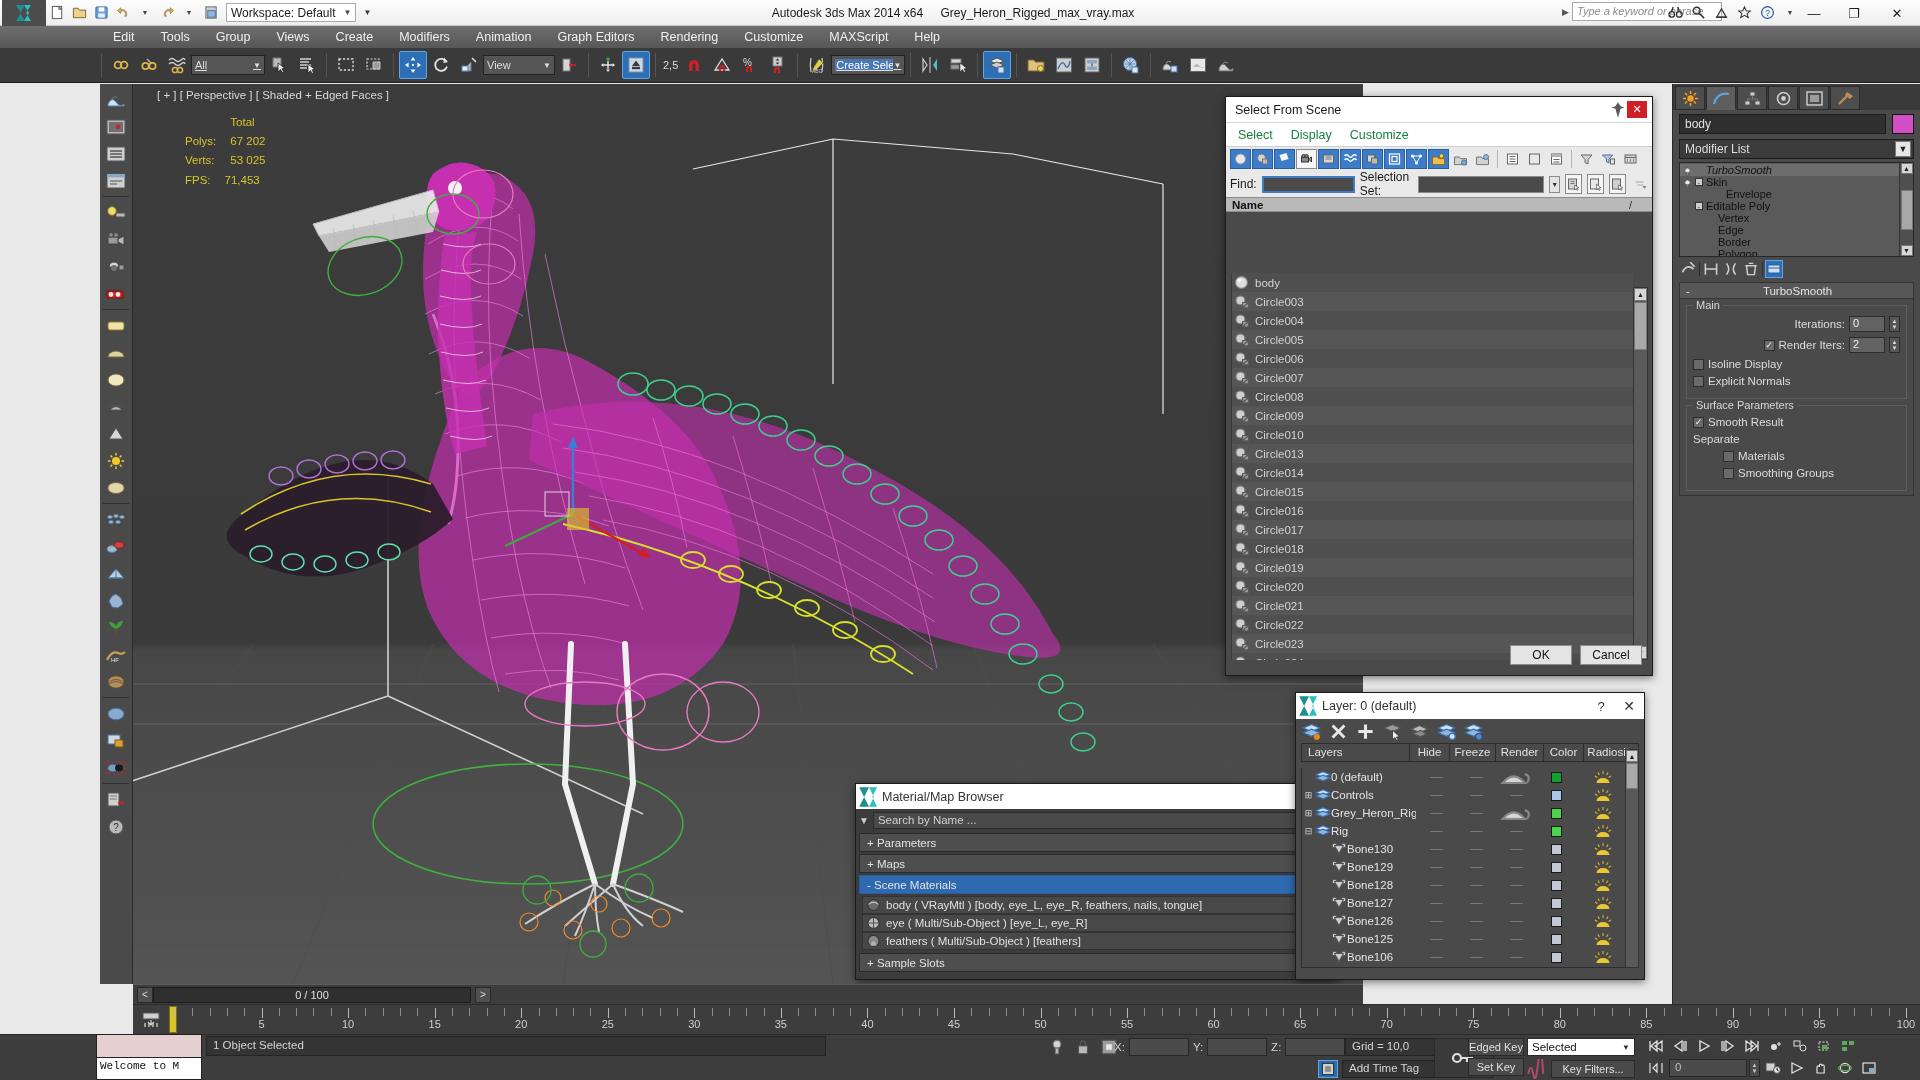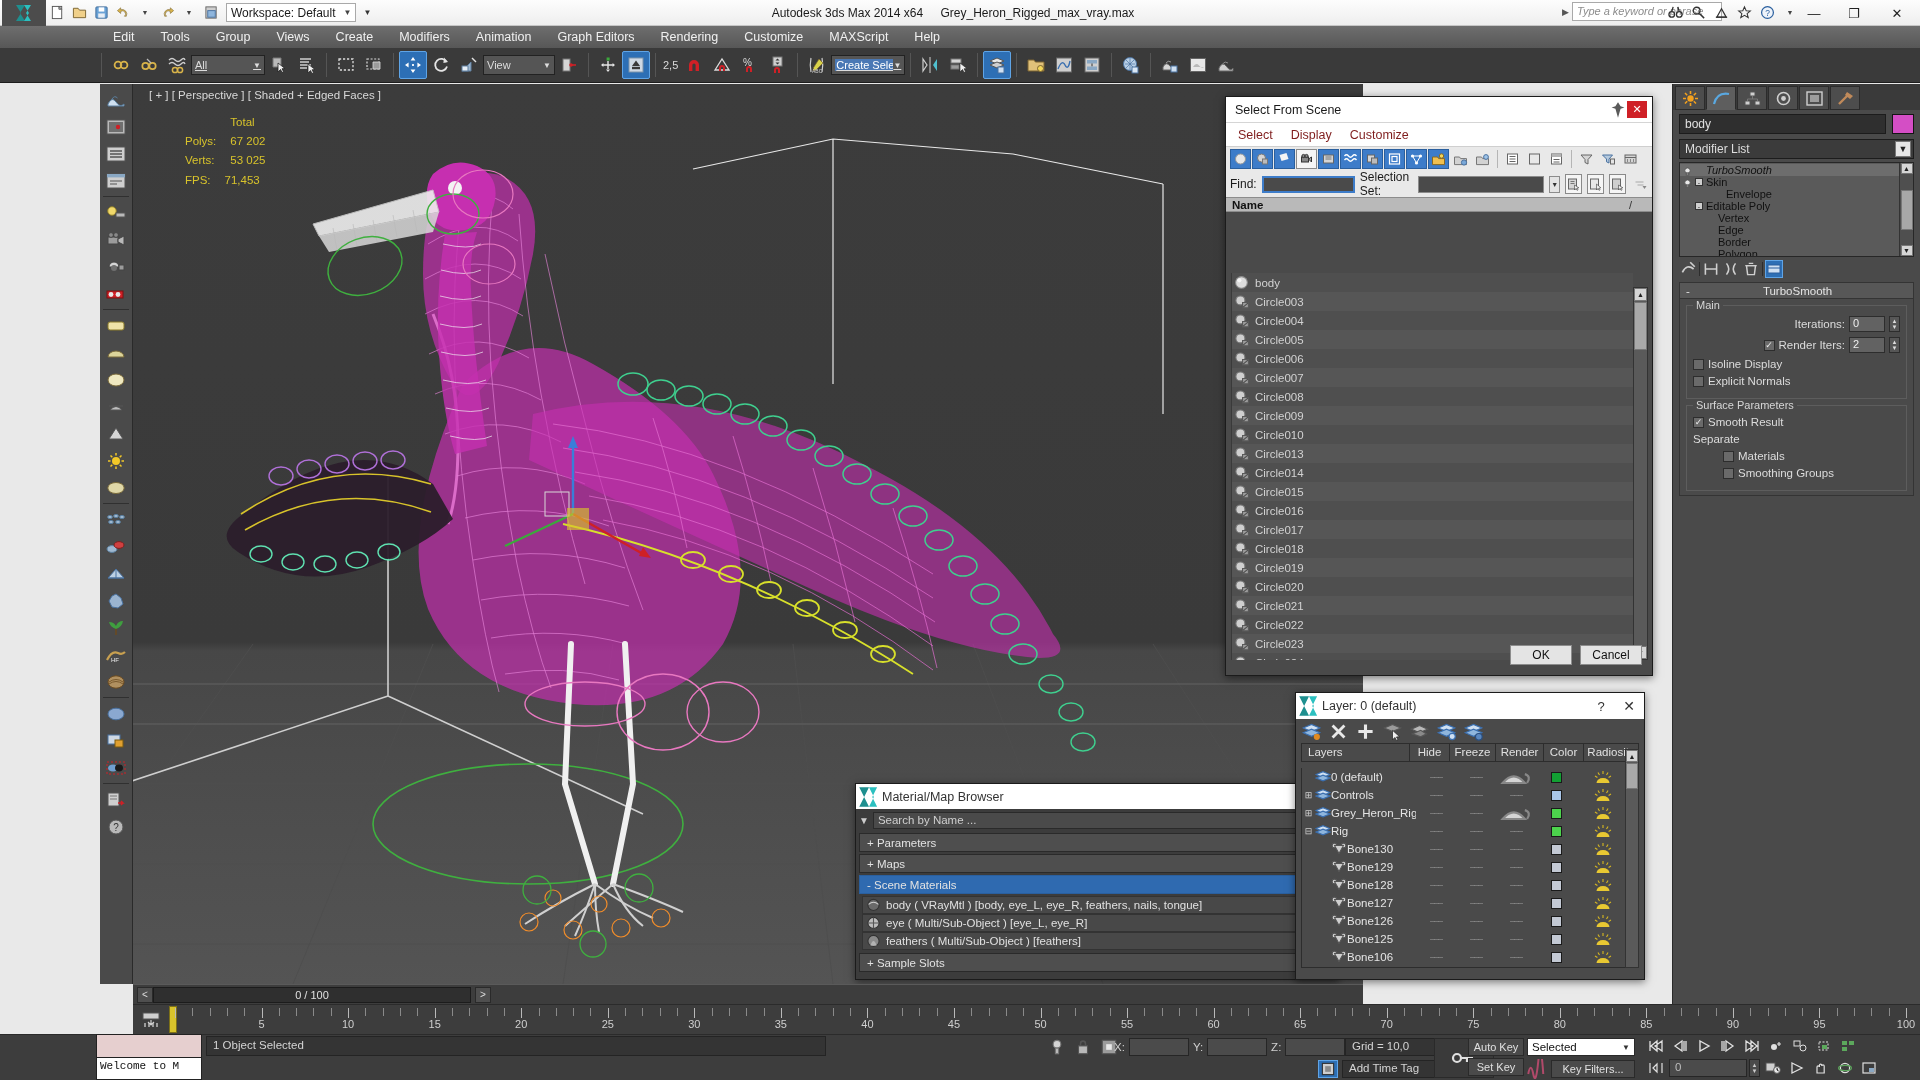--- a/index.html
+++ b/index.html
@@ -65,21 +65,21 @@
   .leftcol { position:absolute; left:100px; top:84px; width:33px; height:900px;
     background:#4a4a4a; border-right:1px solid #2a2a2a; display:flex; flex-direction:column;
     align-items:center; padding-top:2px; }
   .lbtn { width:29px; height:27px; display:flex; align-items:center; justify-content:center; }
   .lbtn svg { width:22px; height:20px; }
   .lsep { width:26px; height:1px; background:#303030; margin:2px 0; }
 
   
   .viewport { position:absolute; left:133px; top:84px; width:1230px; height:900px;
     background:#393939; overflow:hidden; }
-  .vp-label { position:absolute; left:16px; top:5px; font-size:11.5px; color:#d8d8d8; }
+  .vp-label { position:absolute; left:24px; top:5px; font-size:11.5px; color:#d8d8d8; }
   .vp-stats { position:absolute; left:50px; top:28px; font-size:11.5px; color:#d8c32b;
     line-height:17px; }
   .vp-stats table td { font-size:11.5px; color:#d8c32b; padding-right:12px; }
   .vp-stats td.v { text-align:left; }
   .vp-fps { position:absolute; left:50px; top:88px; font-size:11.5px; color:#d8c32b; }
   .vp-fps td { padding-right:12px; color:#d8c32b; }
 
   
   .timeslider { position:absolute; left:133px; top:984px; width:1230px; height:20px;
     background:#3d3d3d; border-top:1px solid #5a5a5a; display:flex; align-items:center; }
@@ -218,21 +218,21 @@
   .sfs { position:absolute; left:1225px; top:96px; width:428px; height:580px;
     background:#4a4a4a; border:1px solid #1b1b1b; box-shadow:0 2px 8px rgba(0,0,0,.5); }
   .sfs-tb { height:26px; background:#fff; display:flex; align-items:center;
     border-bottom:1px solid #d5d5d5; }
   .sfs-tb .t { font-size:12.5px; color:#1a1a1a; padding-left:9px; flex:1; }
   .sfs-pin { width:18px; height:18px; display:flex; align-items:center; justify-content:center; }
   .sfs-x { width:20px; height:17px; background:#cf2026; color:#fff; font-size:11px;
     display:flex; align-items:center; justify-content:center; margin-right:5px; }
   .sfs-menu { height:24px; background:#fff; display:flex; align-items:center;
     padding-left:12px; gap:18px; border-bottom:1px solid #cfcfcf; }
-  .sfs-menu .m { font-size:12.5px; color:#7f1d1d; }
+  .sfs-menu .m { font-size:12.5px; color:#15803d; }
   .sfs-tools { height:24px; background:#e9e9e9; display:flex; align-items:center;
     padding:2px 4px; gap:1px; }
   .ib { width:21px; height:20px; display:flex; align-items:center; justify-content:center;
     border:1px solid transparent; }
   .ib.on { background:#3d7cc9; border-color:#2a5f9e; }
   .ib.bd { border-color:#8a8a8a; background:#f5f5f5; }
   .ib svg { width:15px; height:14px; }
   .ibsep { width:1px; height:18px; background:#b5b5b5; margin:0 3px; }
   .sfs-find { height:26px; background:#e9e9e9; display:flex; align-items:center;
     padding:0 4px; gap:5px; }
@@ -2252,21 +2252,21 @@
       </div>
     <div class="timetag">Add Time Tag</div>
   </div>
   <div class="keylock">
     <svg viewBox="0 0 26 14" width="26" height="14">
         <circle cx="6" cy="7" r="4" fill="none" stroke="#e0e0e0" stroke-width="2.2"></circle>
         <path d="M10 7 h12 M16 7 v4 M21 7 v3" stroke="#e0e0e0" stroke-width="2.2"></path>
       </svg>
   </div>
   <div class="keygrp">
-    <div class="akbtn">Auto Key</div>
+    <div class="akbtn">Edged Key</div>
     <div class="akbtn">Set Key</div>
   </div>
   <div class="selsel">
     <span>Selected</span>
     <span style="font-size:8px;color:#333;">▼</span>
   </div>
   <div class="curvebtn">
     <svg viewBox="0 0 16 16">
         <path d="M1 12 q2 -10 4 0 t4 -10 t4 10" fill="none" stroke="#b04a6a" stroke-width="1.6"></path>
       </svg>

